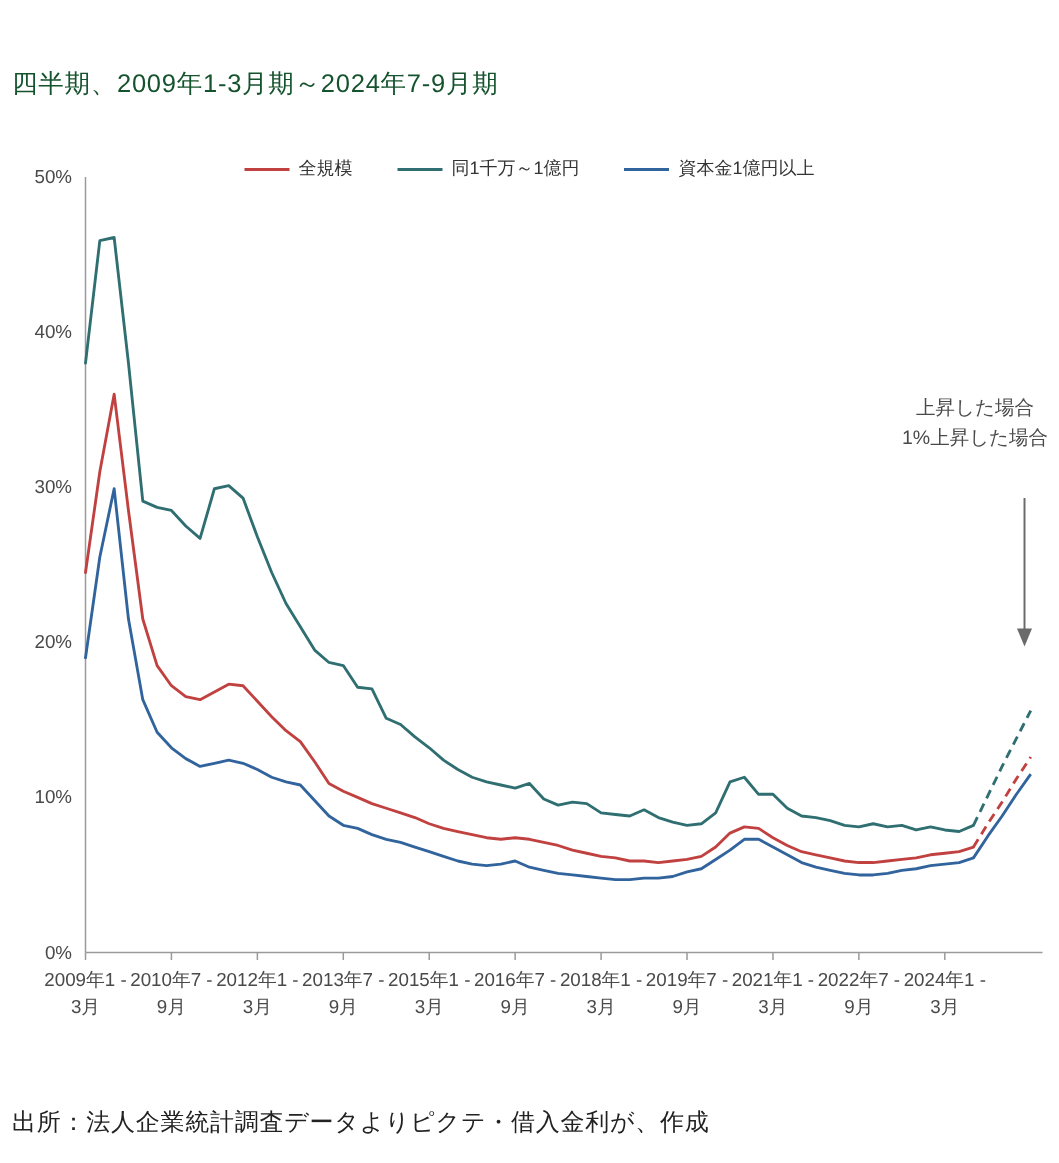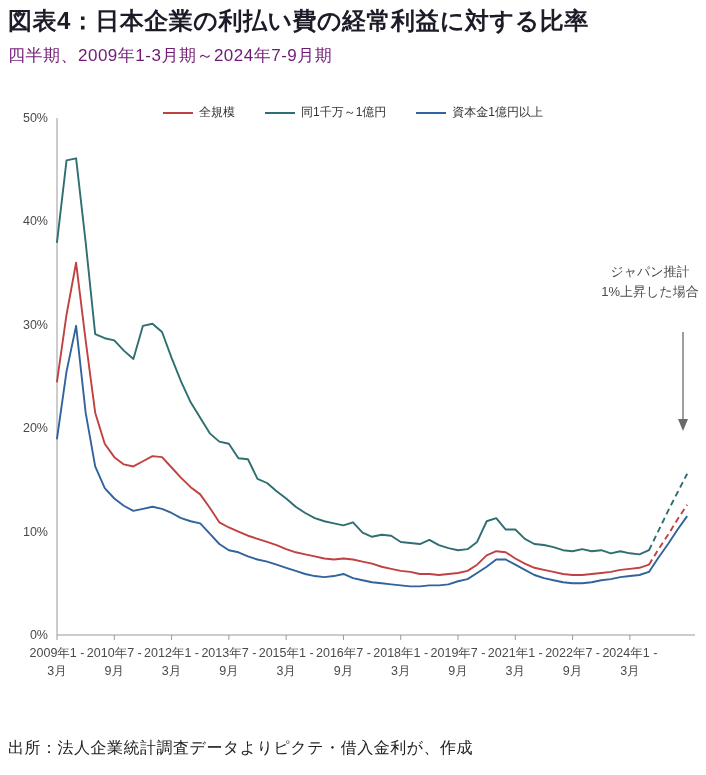--- a/index.html
+++ b/index.html
@@ -6,21 +6,21 @@
   .page{
     position:relative;width:706px;height:775px;background:#ffffff;
     font-family:"Liberation Sans","DejaVu Sans",sans-serif;overflow:hidden;
   }
   .title{
     position:absolute;left:8px;top:6px;width:690px;
     font-size:24px;font-weight:bold;color:#1c1c28;letter-spacing:0.5px;line-height:1.25;
   }
   .subtitle{
     position:absolute;left:8px;top:44px;width:690px;
-    font-size:17px;font-weight:normal;color:#701a75;letter-spacing:0.5px;
+    font-size:17px;font-weight:normal;color:#14532d;letter-spacing:0.5px;
   }
   .legend{
     position:absolute;left:0;top:104px;width:706px;
     display:flex;justify-content:center;align-items:flex-start;gap:30px;
   }
   .legend-item{display:flex;align-items:center;gap:6px;}
   .legend-swatch{width:30px;height:2px;}
   .legend-label{font-size:12px;color:#333;}
   .chart-svg{position:absolute;left:0;top:95px;}
   .annotation{
@@ -30,21 +30,20 @@
   .source{
     position:absolute;left:8px;top:738px;width:690px;
     font-size:16px;color:#222;letter-spacing:0.5px;
   }
 </style>
 </head>
 <body>
 
 <div class="page">
 
-  <div class="title">図表4：日本企業の利払い費の経常利益に対する比率</div>
   <div class="subtitle">四半期、2009年1-3月期～2024年7-9月期</div>
 
   <div class="legend">
       <div class="legend-item">
         <span class="legend-swatch" style="background: rgb(192, 65, 63);"></span>
         <span class="legend-label">全規模</span>
       </div>
       <div class="legend-item">
         <span class="legend-swatch" style="background: rgb(47, 110, 113);"></span>
         <span class="legend-label">同1千万～1億円</span>
@@ -90,19 +89,19 @@
       <polyline points="648.976,469.688 658.524,454.178 668.072,439.702 677.62,424.192 687.168,409.716" fill="none" stroke="#c0413f" stroke-width="1.9" stroke-linejoin="round" stroke-linecap="butt" stroke-dasharray="6 4"></polyline>
       <polyline points="57,147.07999999999998 66.548,65.394 76.096,63.325999999999965 85.644,147.07999999999998 95.19200000000001,239.106 104.74000000000001,243.24200000000002 114.288,245.31 123.836,255.64999999999998 133.38400000000001,263.922 142.93200000000002,230.834 152.48000000000002,228.76599999999996 162.02800000000002,237.038 171.576,262.888 181.124,286.67 190.672,307.35 200.22,322.86 209.768,338.37 219.316,346.642 228.864,348.71000000000004 238.412,363.186 247.96,364.22 257.50800000000004,383.866 267.05600000000004,388.002 276.60400000000004,396.274 286.152,403.512 295.7,411.784 305.248,417.988 314.796,423.158 324.344,426.26 333.892,428.328 343.44,430.396 352.988,427.294 362.536,437.634 372.084,441.77 381.632,439.702 391.18,440.736 400.728,446.94 410.276,447.974 419.824,449.008 429.372,444.872 438.92,450.04200000000003 448.468,453.144 458.016,455.212 467.564,454.178 477.112,446.94 486.66,426.26 496.208,423.158 505.75600000000003,434.53200000000004 515.304,434.53200000000004 524.852,443.83799999999997 534.4,449.008 543.948,450.04200000000003 553.496,452.11 563.044,455.212 572.592,456.246 582.14,454.178 591.688,456.246 601.236,455.212 610.784,458.31399999999996 620.332,456.246 629.88,458.31399999999996 639.428,459.348 648.976,455.212" fill="none" stroke="#2f6e71" stroke-width="1.9" stroke-linejoin="round" stroke-linecap="round"></polyline>
       <polyline points="648.976,455.212 658.524,435.56600000000003 668.072,415.92 677.62,397.308 687.168,378.696" fill="none" stroke="#2f6e71" stroke-width="1.9" stroke-linejoin="round" stroke-linecap="butt" stroke-dasharray="6 4"></polyline>
       <polyline points="57,343.53999999999996 66.548,276.33 76.096,230.834 85.644,317.69 95.19200000000001,371.45799999999997 104.74000000000001,393.172 114.288,403.512 123.836,410.75 133.38400000000001,415.92 142.93200000000002,413.852 152.48000000000002,411.784 162.02800000000002,413.852 171.576,417.988 181.124,423.158 190.672,426.26 200.22,428.328 209.768,438.668 219.316,449.008 228.864,455.212 238.412,457.28 247.96,461.416 257.50800000000004,464.51800000000003 267.05600000000004,466.586 276.60400000000004,469.688 286.152,472.79 295.7,475.892 305.248,478.994 314.796,481.062 324.344,482.096 333.892,481.062 343.44,478.994 352.988,483.13 362.536,485.198 372.084,487.266 381.632,488.3 391.18,489.334 400.728,490.368 410.276,491.402 419.824,491.402 429.372,490.368 438.92,490.368 448.468,489.334 458.016,486.23199999999997 467.564,484.164 477.112,477.96 486.66,471.756 496.208,464.51800000000003 505.75600000000003,464.51800000000003 515.304,469.688 524.852,474.858 534.4,480.028 543.948,483.13 553.496,485.198 563.044,487.266 572.592,488.3 582.14,488.3 591.688,487.266 601.236,485.198 610.784,484.164 620.332,482.096 629.88,481.062 639.428,480.028 648.976,476.926" fill="none" stroke="#31639c" stroke-width="1.9" stroke-linejoin="round" stroke-linecap="round"></polyline>
       <polyline points="648.976,476.926 658.524,462.45 668.072,449.008 677.62,434.53200000000004 687.168,421.09000000000003" fill="none" stroke="#31639c" stroke-width="1.9" stroke-linejoin="round" stroke-linecap="butt"></polyline>
       <line x1="683" y1="237" x2="683" y2="325" stroke="#6a6a6a" stroke-width="1.3"></line>
       <polygon points="678,324 688,324 683,336" fill="#6a6a6a"></polygon>
     </svg>
 
   <div class="annotation">
-    <div>ジャパン推計</div>
+    <div>上昇した場合</div>
     <div>1%上昇した場合</div>
   </div>
 
   <div class="source">出所：法人企業統計調査データよりピクテ・借入金利が、作成</div>
 
 </div>
 
 </body></html>

